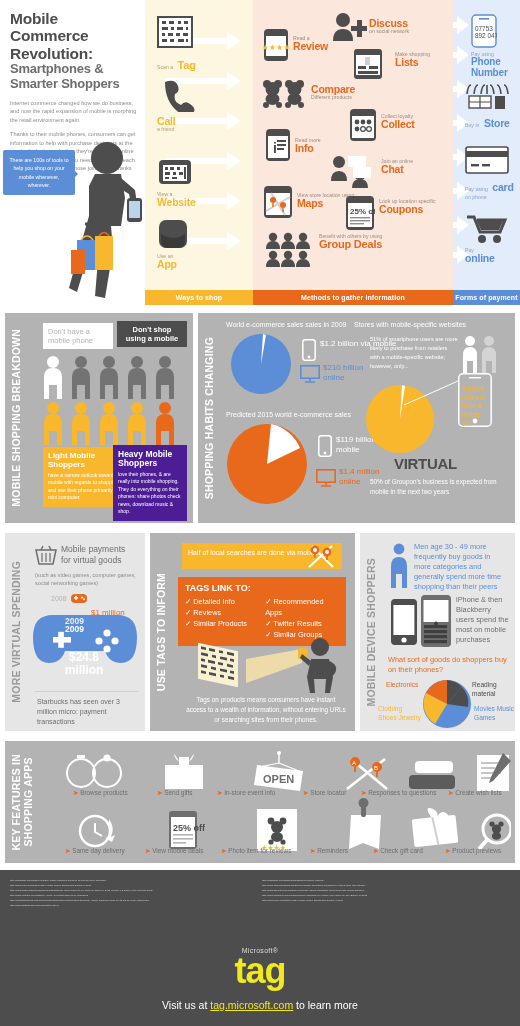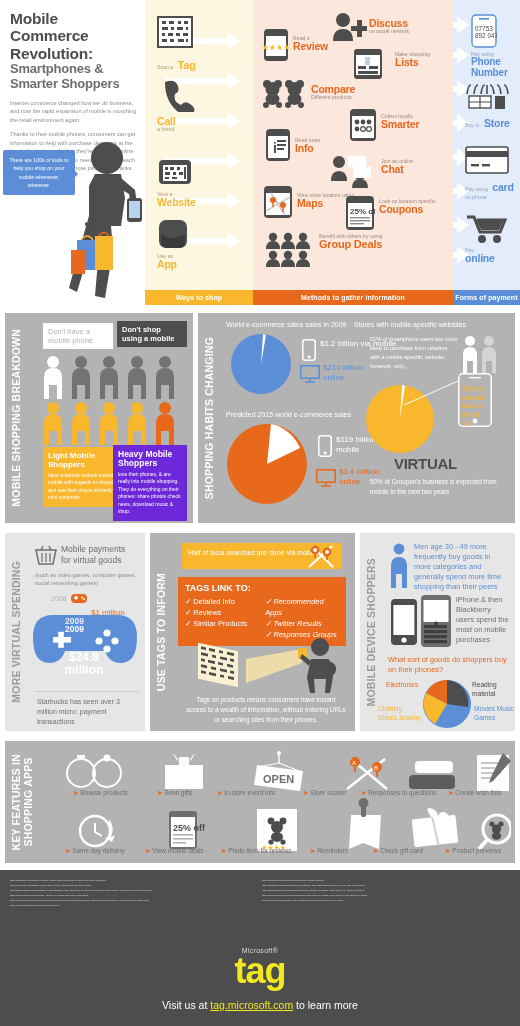--- a/index.html
+++ b/index.html
@@ -288,21 +288,21 @@
               <circle cx="20" cy="14" r="2.4"></circle>
               <circle cx="8" cy="21" r="2.4"></circle>
             </g>
           <g fill="none" stroke="#4d4d4d" stroke-width="1.2">
               <circle cx="14" cy="21" r="2.4"></circle>
               <circle cx="20" cy="21" r="2.4"></circle>
             </g>
         </svg>
         <div class="lbl or" style="position:absolute; left:32px; top:6px; width:64px;">
           <span class="small">Collect loyalty</span>
-          <span class="big">Smarter</span>
+          <span class="big">Collect</span>
         </div>
       </div>
 
       <div class="item" style="left:78px; top:155px;">
         <svg width="46" height="34" viewBox="0 0 46 34">
           <circle cx="8" cy="7" r="6" fill="#4d4d4d"></circle>
           <path d="M0 26 q0 -10 8 -10 q8 0 8 10 z" fill="#4d4d4d"></path>
           <rect x="17" y="1" width="18" height="11" fill="#fff"></rect>
           <circle cx="29" cy="19" r="6" fill="#4d4d4d"></circle>
           <path d="M21 33 q0 -9 8 -9 q8 0 8 9 z" fill="#4d4d4d"></path>
@@ -454,21 +454,21 @@
   </div>
 
   <div class="panel" style="left:5px; top:313px; width:188px; height:210px;">
     <div class="vlabel">
       <span>MOBILE SHOPPING BREAKDOWN</span>
     </div>
 
     <div style="position:absolute; left:38px; top:10px; width:70px; background:#fff; color:#b3b3b3; font-size:7.5px; padding:4px 5px; line-height:1.2;">
       <span>Don't have a mobile phone</span>
     </div>
-    <div style="position:absolute; left:112px; top:8px; width:70px; background:#4d4d4d; color:#fff; font-size:7.5px; font-weight:bold; padding:4px 5px; line-height:1.2;">
+    <div style="position:absolute; left:112px; top:8px; width:70px; background:#4d4d4d; color:#fff; font-size:7.5px; font-weight:bold; padding:4px 5px; line-height:1.2;text-align:center;">
       <span>Don't shop using a mobile</span>
     </div>
 
     <svg style="position:absolute; left:36px; top:42px;" width="150" height="92" viewBox="0 0 150 92">
       <g>
         <g fill="#ffffff">
             <circle cx="12" cy="7" r="6"></circle>
             <path d="M3 44 v-22 q0 -9 9 -9 q9 0 9 9 v22 h-5 v-14 h-8 v14 z"></path>
           </g>
         <g fill="#737373">
@@ -507,21 +507,21 @@
             <circle cx="124" cy="53" r="6"></circle>
             <path d="M115 90 v-22 q0 -9 9 -9 q9 0 9 9 v22 h-5 v-14 h-8 v14 z"></path>
           </g>
       </g>
     </svg>
 
     <div style="position:absolute; left:38px; top:134px; width:86px; background:#f9b72d; color:#fff; padding:5px 5px;">
       <div style="font-size:8px; font-weight:bold; line-height:1.1;">Light Mobile Shoppers</div>
       <div style="font-size:5px; line-height:1.5; margin-top:2px;">have a narrow outlook towards mobile with regards to shopping and see their phone primarily as a mini computer.</div>
     </div>
-    <div style="position:absolute; left:108px; top:132px; width:74px; background:#6d28d9; color:#fff; padding:5px 5px;">
+    <div style="position:absolute; left:108px; top:132px; width:74px; background:#4c1d95; color:#fff; padding:5px 5px;">
       <div style="font-size:8.5px; font-weight:bold; line-height:1.1;">Heavy Mobile Shoppers</div>
       <div style="font-size:5px; line-height:1.5; margin-top:2px;">love their phones, &amp; are really into mobile shopping. They do everything on their phones: share photos check news, download music &amp; shop.</div>
     </div>
   </div>
 
   <div class="panel" style="left:198px; top:313px; width:317px; height:210px;">
     <div class="vlabel">
       <span>SHOPPING HABITS CHANGING</span>
     </div>
 
@@ -646,24 +646,24 @@
     </svg>
 
     <div style="position:absolute; left:28px; top:44px; width:168px; background:#e8681c; color:#fff; padding:6px 7px;">
       <div style="font-size:9px; font-weight:bold;">TAGS LINK TO:</div>
       <div style="display:flex; gap:10px; margin-top:3px;">
         <div style="width:76px;">
           <div style="font-size:7.4px; line-height:1.5;"><span>✓ </span><span>Detailed Info</span></div>
           <div style="font-size:7.4px; line-height:1.5;"><span>✓ </span><span>Reviews</span></div>
           <div style="font-size:7.4px; line-height:1.5;"><span>✓ </span><span>Similar Products</span></div>
         </div>
-        <div style="width:80px;font-style:italic;">
+        <div style="width:80px;">
           <div style="font-size:7.4px; line-height:1.5;"><span>✓ </span><span>Recommended  Apps</span></div>
           <div style="font-size:7.4px; line-height:1.5;"><span>✓ </span><span>Twitter Results</span></div>
-          <div style="font-size:7.4px; line-height:1.5;"><span>✓ </span><span>Responses Groups</span></div>
+          <div style="font-size:7.4px; line-height:1.5;"><span>✓ </span><span>Similar Groups</span></div>
         </div>
       </div>
     </div>
 
     <svg style="position:absolute; left:40px; top:104px;" width="156" height="56" viewBox="0 0 156 56">
       <path d="M56 22 L112 12 L112 26 L56 46 Z" fill="#f7e3a8" opacity="0.85"></path>
       <g transform="skewY(12)">
         <rect x="8" y="4" width="40" height="36" fill="#faf0d2"></rect>
         <g fill="#4d4d4d">
           <rect x="11" y="7" width="5" height="2.6"></rect>

